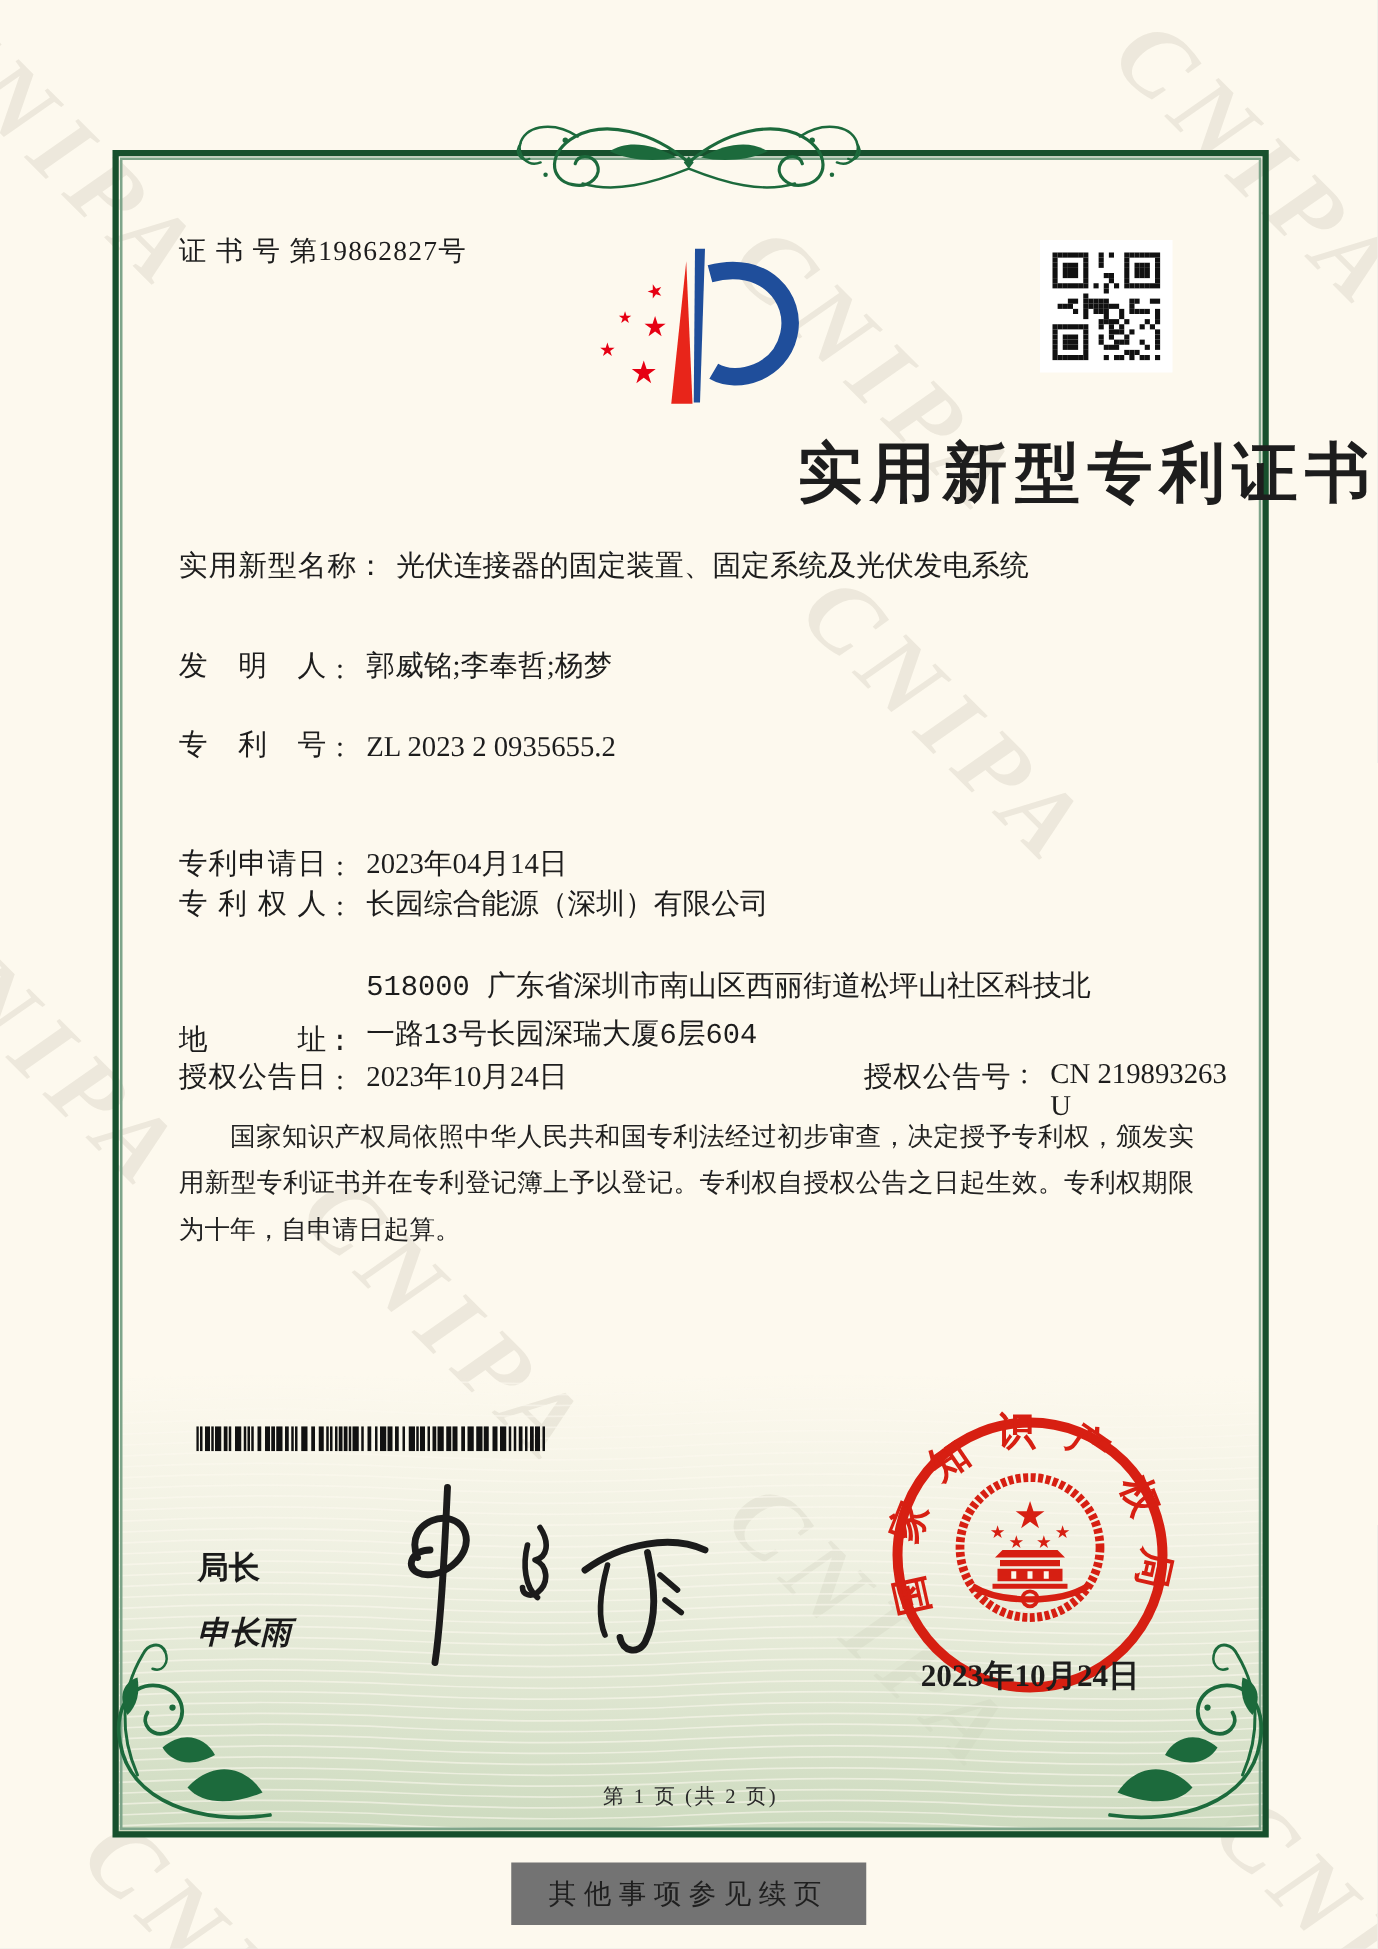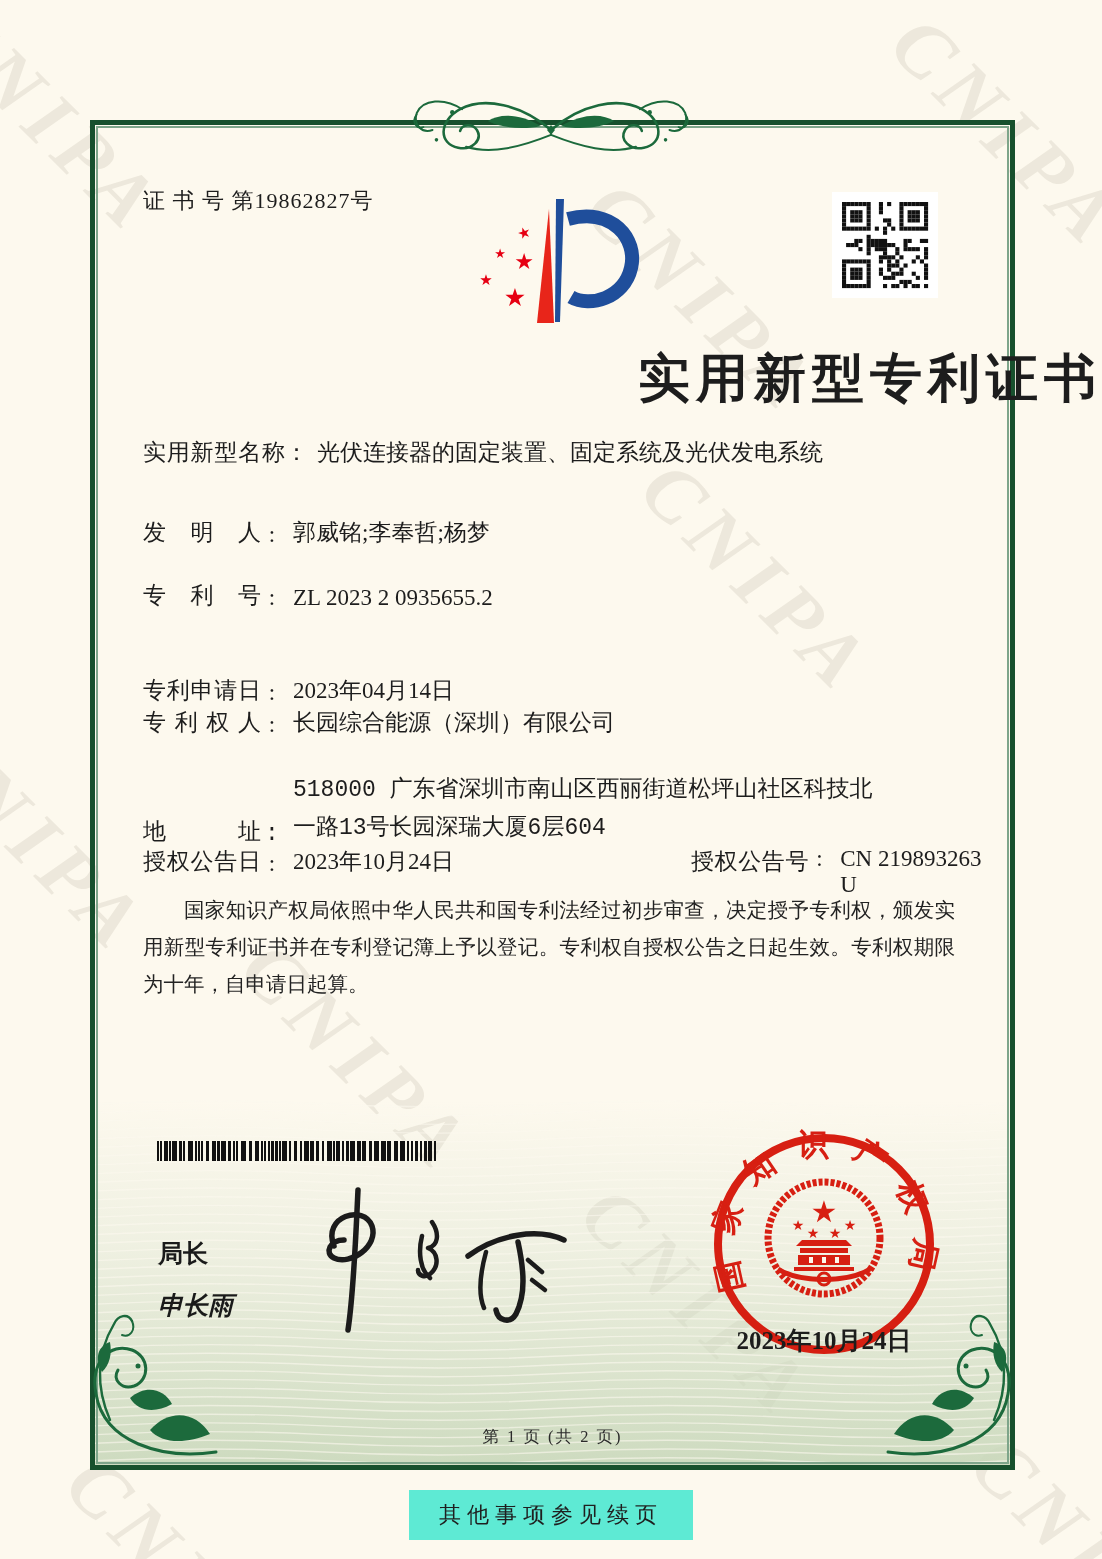--- a/index.html
+++ b/index.html
@@ -35,21 +35,21 @@
         font-weight:bold;font-size:25px;z-index:5;color:#1a1a1a;}
   .dtitle{top:1237px;} .dname{top:1289px;font-style:italic;}
   .sig{position:absolute;left:272px;top:1182px;z-index:5;}
   .bc{position:absolute;left:157px;top:1141px;z-index:5;}
   .qrbox{position:absolute;left:832px;top:192px;width:106px;height:106px;background:#fff;z-index:5;}
   .logo{position:absolute;left:440px;top:185px;z-index:5;}
   .seal{position:absolute;left:700px;top:1118px;z-index:6;}
   .pageinfo{position:absolute;left:90px;top:1426px;width:925px;text-align:center;font-size:16.5px;
         z-index:5;color:#2a2a2a;letter-spacing:2px;}
   .cont{position:absolute;left:0;top:1490px;width:100%;text-align:center;z-index:5;}
-  .cont span{display:inline-block;background:#5eead4;padding:10px 30px;font-size:22px;letter-spacing:6px;color:#1f1f1f;}
+  .cont span{display:inline-block;background:#737373;padding:10px 30px;font-size:22px;letter-spacing:6px;color:#1f1f1f;}
 </style>
 </head>
 <body>
 
 <div class="page">
 
   <span class="wm" style="left:-55px;top:-30px;">CNIPA</span>
   <span class="wm" style="left:905px;top:-15px;">CNIPA</span>
   <span class="wm" style="left:600px;top:150px;">CNIPA</span>
   <span class="wm" style="left:655px;top:430px;">CNIPA</span>

